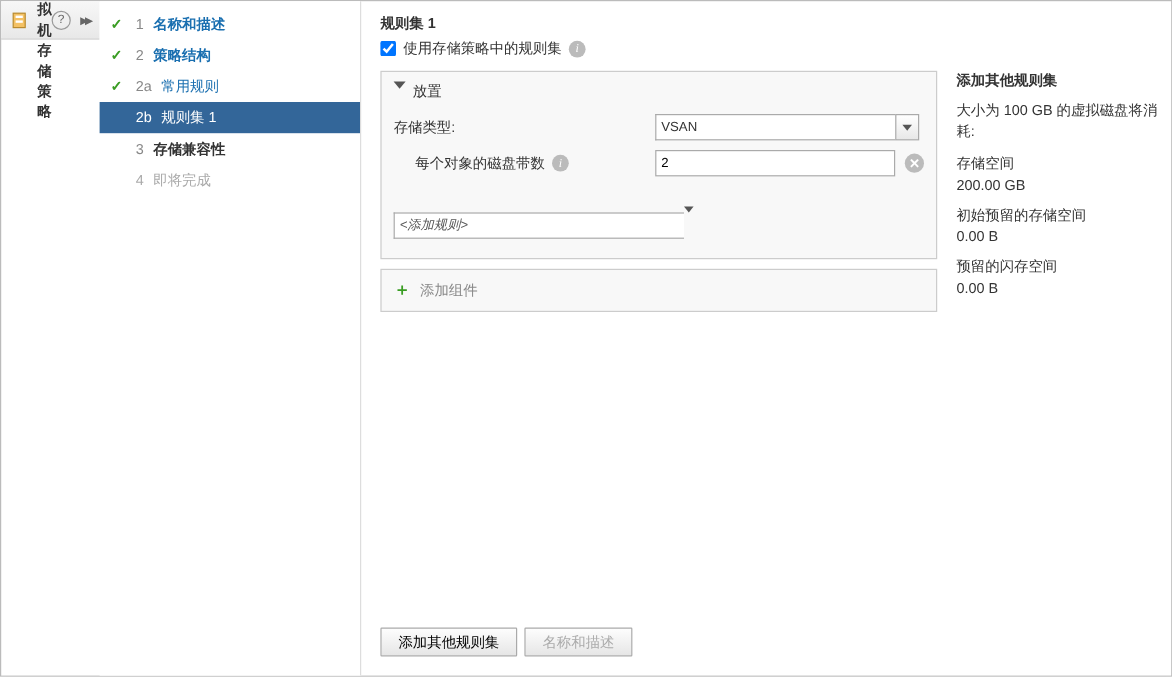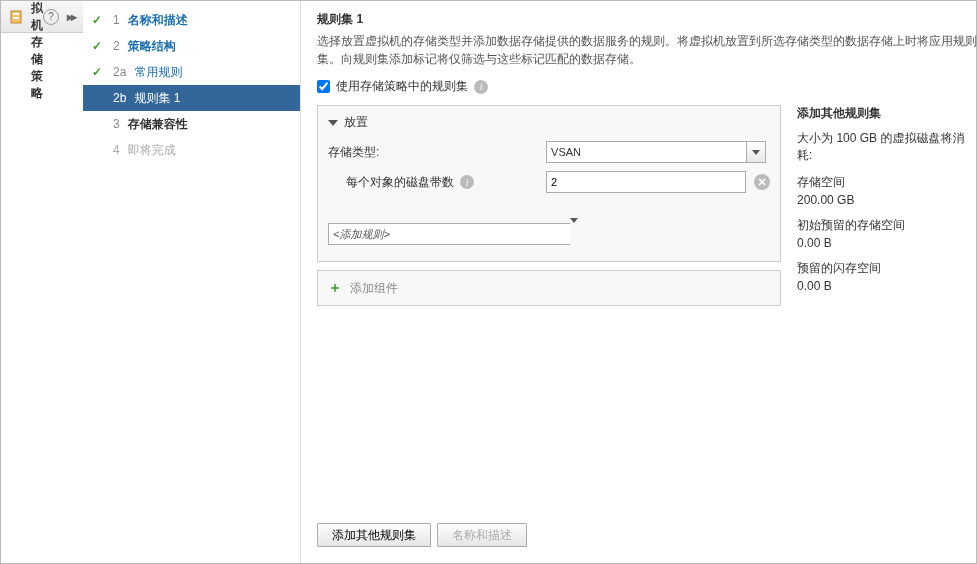--- a/index.html
+++ b/index.html
@@ -84,21 +84,21 @@
   }
   .panel-row { display:flex; gap:16px; flex:1; min-height:0; }
   .left-col { flex:1; display:flex; flex-direction:column; gap:8px; min-width:0;}
   .right-col { width:180px; }
   .placement {
     border:1px solid #ccc;
     background:#f8f8f8;
     padding:8px 10px;
   }
   .placement .header {
-    display:flex; align-items:center; gap:6px;
+    display:flex; align-items:flex-start; gap:6px;
     font-weight:normal; margin-bottom:10px;
     cursor:pointer;
   }
   .form-row { display:flex; align-items:center; margin-bottom:8px; gap:8px; }
   .form-row .lbl { width:210px; display:flex; align-items:center; gap:6px; }
   .form-row .lbl.indent { padding-left:18px; }
   .select, .textinput {
     border:1px solid #aaa; background:#fff; height:22px;
     padding:0 4px; font-size:11px;
   }
@@ -209,21 +209,20 @@
       </div>
       <div class="step disabled">
         <span class="chk"></span>
         <span class="num">4</span>
         <span class="label">即将完成</span>
       </div>
     </div>
 
     <div class="content">
       <h3>规则集 1</h3>
-      <p class="desc">选择放置虚拟机的存储类型并添加数据存储提供的数据服务的规则。将虚拟机放置到所选存储类型的数据存储上时将应用规则集。向规则集添加标记将仅筛选与这些标记匹配的数据存储。</p>
 
       <div class="chk-row">
         <input type="checkbox" checked="" style="">
         <span>使用存储策略中的规则集</span>
         <span class="info-icon">i</span>
       </div>
 
       <div class="panel-row">
         <div class="left-col">
 

